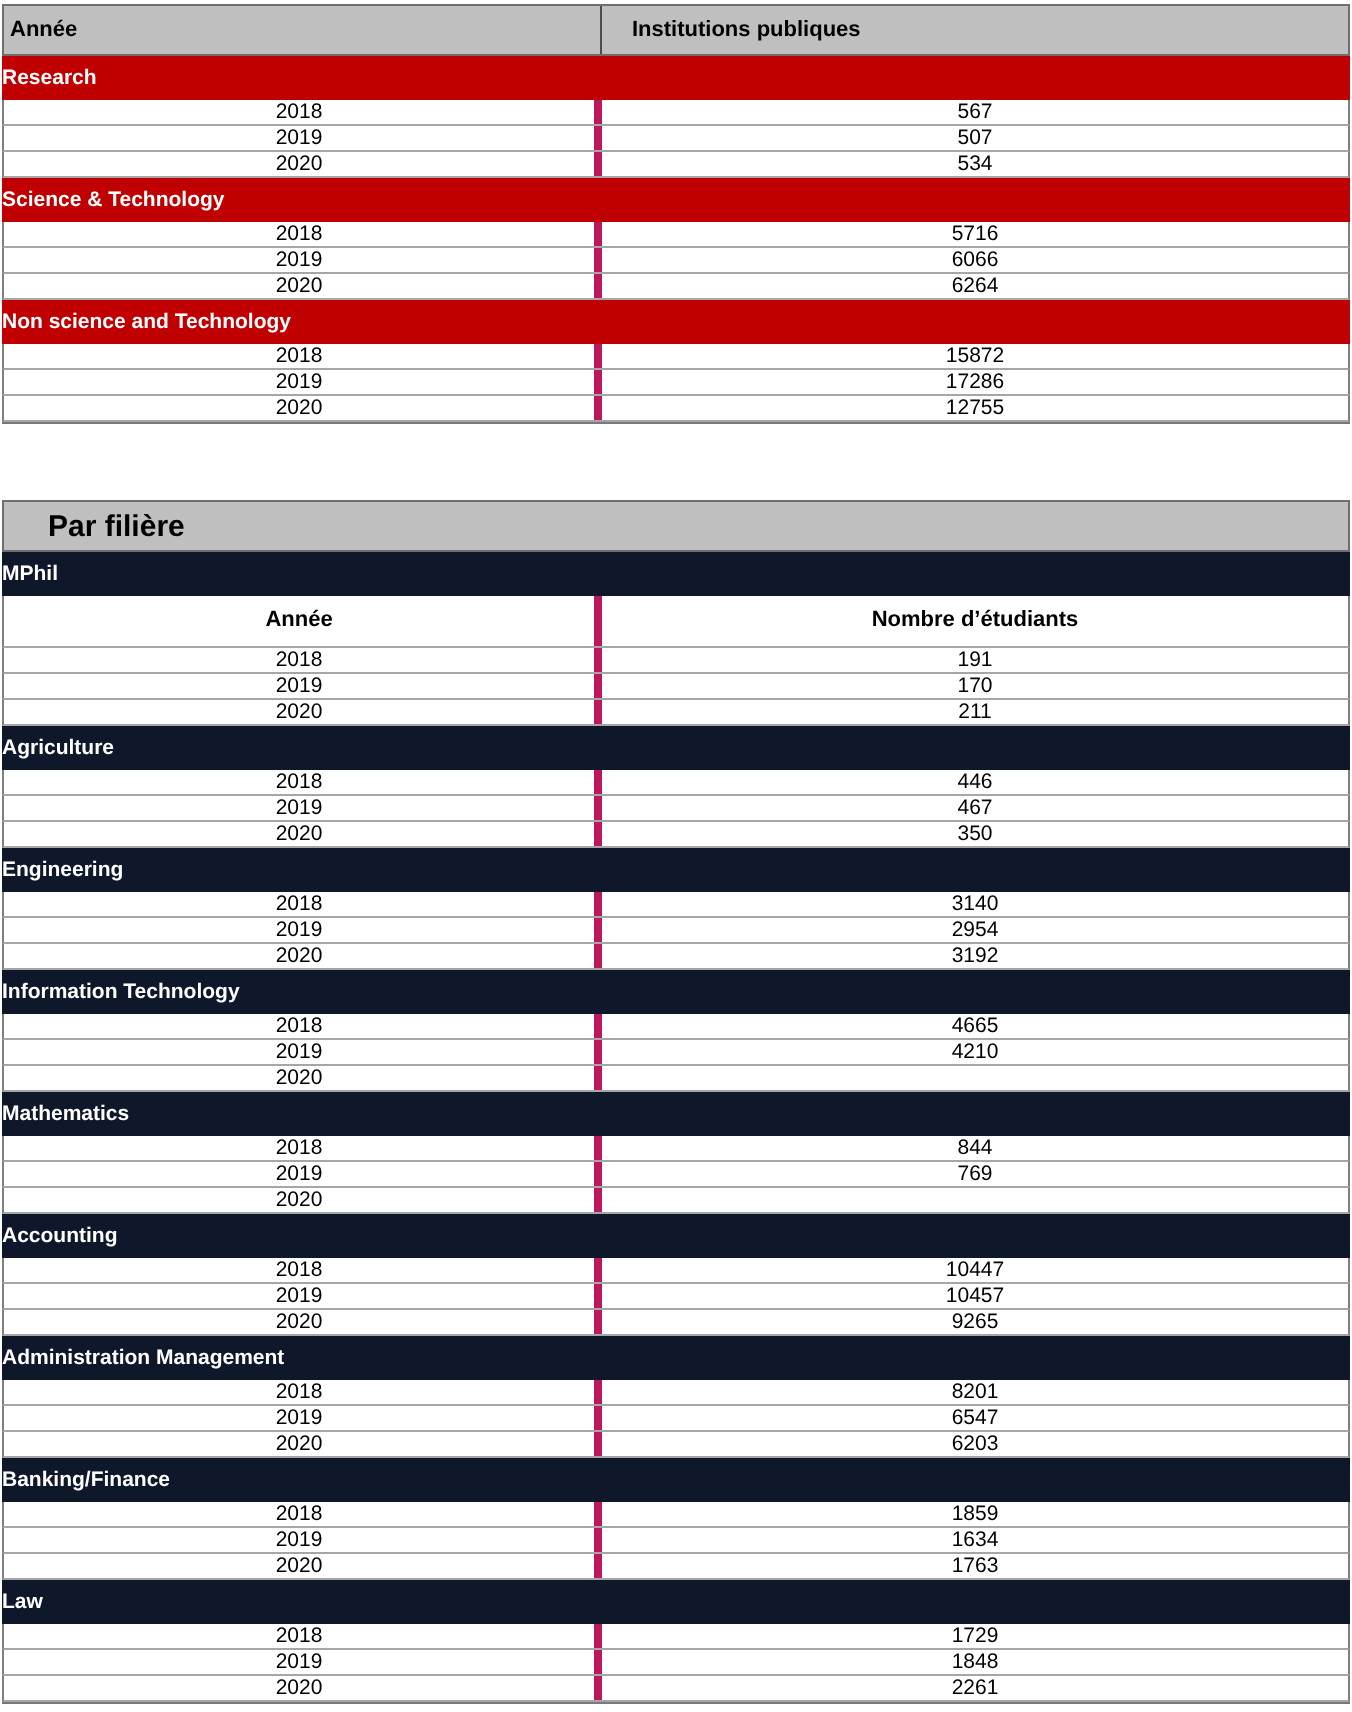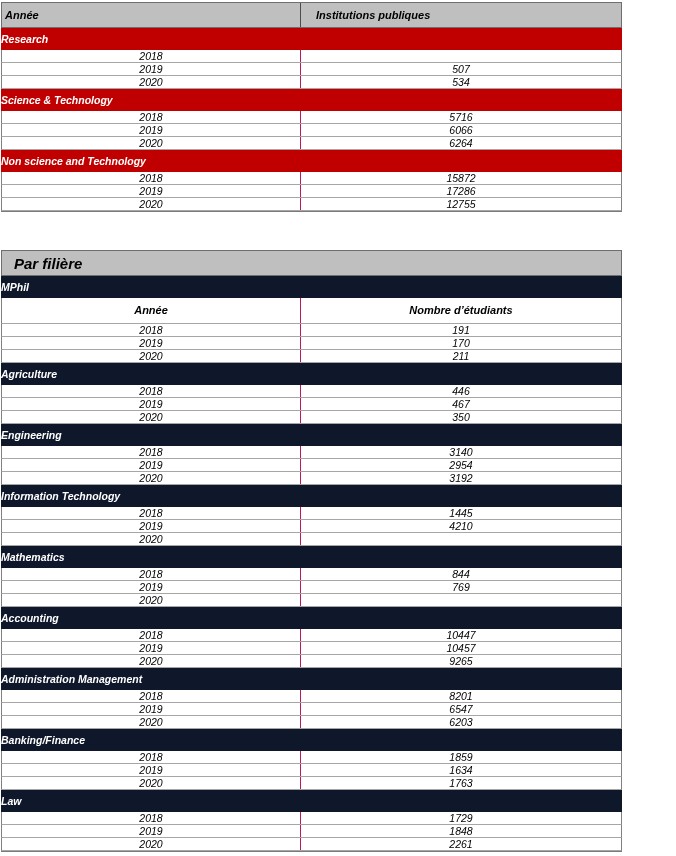--- a/index.html
+++ b/index.html
@@ -1,63 +1,64 @@
 <!DOCTYPE html>
 <html><head>
 <meta charset="utf-8">
 <style>
   html,body{margin:0;padding:0;background:#ffffff;}
   body{width:676px;height:856px;overflow:hidden;font-family:"Liberation Sans",sans-serif;}
   .sheet{position:relative;width:674px;margin:2px 1px 0 1px;}
-  .tbl{width:621px;border-bottom:1px solid #7a7a7a;font-style:italic;}
+  .tbl{width:674px;border-bottom:1px solid #7a7a7a;}
   .gap{height:38px;background:#ffffff;}
 
   
   .head{display:flex;height:26px;box-sizing:border-box;background:#bfbfbf;
         border:1px solid #6e6e6e;font-weight:bold;font-size:11px;color:#000;}
   .head .hcell{display:flex;align-items:center;box-sizing:border-box;padding-left:3px;}
   .head .hcell.left{width:299px;border-right:1px solid #4d4d4d;}
   .head .hcell.right{flex:1;margin-left:12px;}
   .title-row{display:flex;align-items:center;height:26px;box-sizing:border-box;
         background:#bfbfbf;border:1px solid #6e6e6e;font-weight:bold;font-size:15px;
-        color:#000;padding-left:12px;}
+        color:#000;padding-left:22px;}
 
   
   .band{display:flex;align-items:center;height:22px;box-sizing:border-box;
         color:#ffffff;font-weight:bold;font-size:10.5px;padding-left:0;}
   .band.red{background:#c00000;}
   .band.blue{background:#0f172a;}
 
   
   .row{display:flex;height:13px;box-sizing:border-box;background:#ffffff;
        border-left:1px solid #808080;border-right:1px solid #808080;
        border-bottom:1px solid #a6a6a6;}
   .row .cell{box-sizing:border-box;display:flex;align-items:center;justify-content:center;
        font-size:10.5px;line-height:11px;color:#000;}
-  .row .cell.left{width:299px;border-right:1px solid #be185d;}
+  .row .cell.left{width:299px;border-right:4px solid #be185d;}
   .row .cell.right{flex:1;}
 
   
   .row.subhead{height:26px;}
   .row.subhead .cell{font-weight:bold;font-size:11px;}
 </style>
 </head>
 <body>
 
 <div class="sheet">
 
   <div id="table1" class="tbl">
     <div class="head">
       <div class="hcell left">Année</div>
       <div class="hcell right">Institutions publiques</div>
     </div>
     <div id="table1-body">
         <div class="band red">Research</div>
         <div class="row">
           <div class="cell left">2018</div>
+          <div class="cell right">567</div>
         </div>
         <div class="row">
           <div class="cell left">2019</div>
           <div class="cell right">507</div>
         </div>
         <div class="row">
           <div class="cell left">2020</div>
           <div class="cell right">534</div>
         </div>
         <div class="band red">Science &amp; Technology</div>
@@ -133,21 +134,21 @@
           <div class="cell left">2019</div>
           <div class="cell right">2954</div>
         </div>
         <div class="row">
           <div class="cell left">2020</div>
           <div class="cell right">3192</div>
         </div>
         <div class="band blue">Information Technology</div>
         <div class="row">
           <div class="cell left">2018</div>
-          <div class="cell right">1445</div>
+          <div class="cell right">4665</div>
         </div>
         <div class="row">
           <div class="cell left">2019</div>
           <div class="cell right">4210</div>
         </div>
         <div class="row">
           <div class="cell left">2020</div>
         </div>
         <div class="band blue">Mathematics</div>
         <div class="row">

